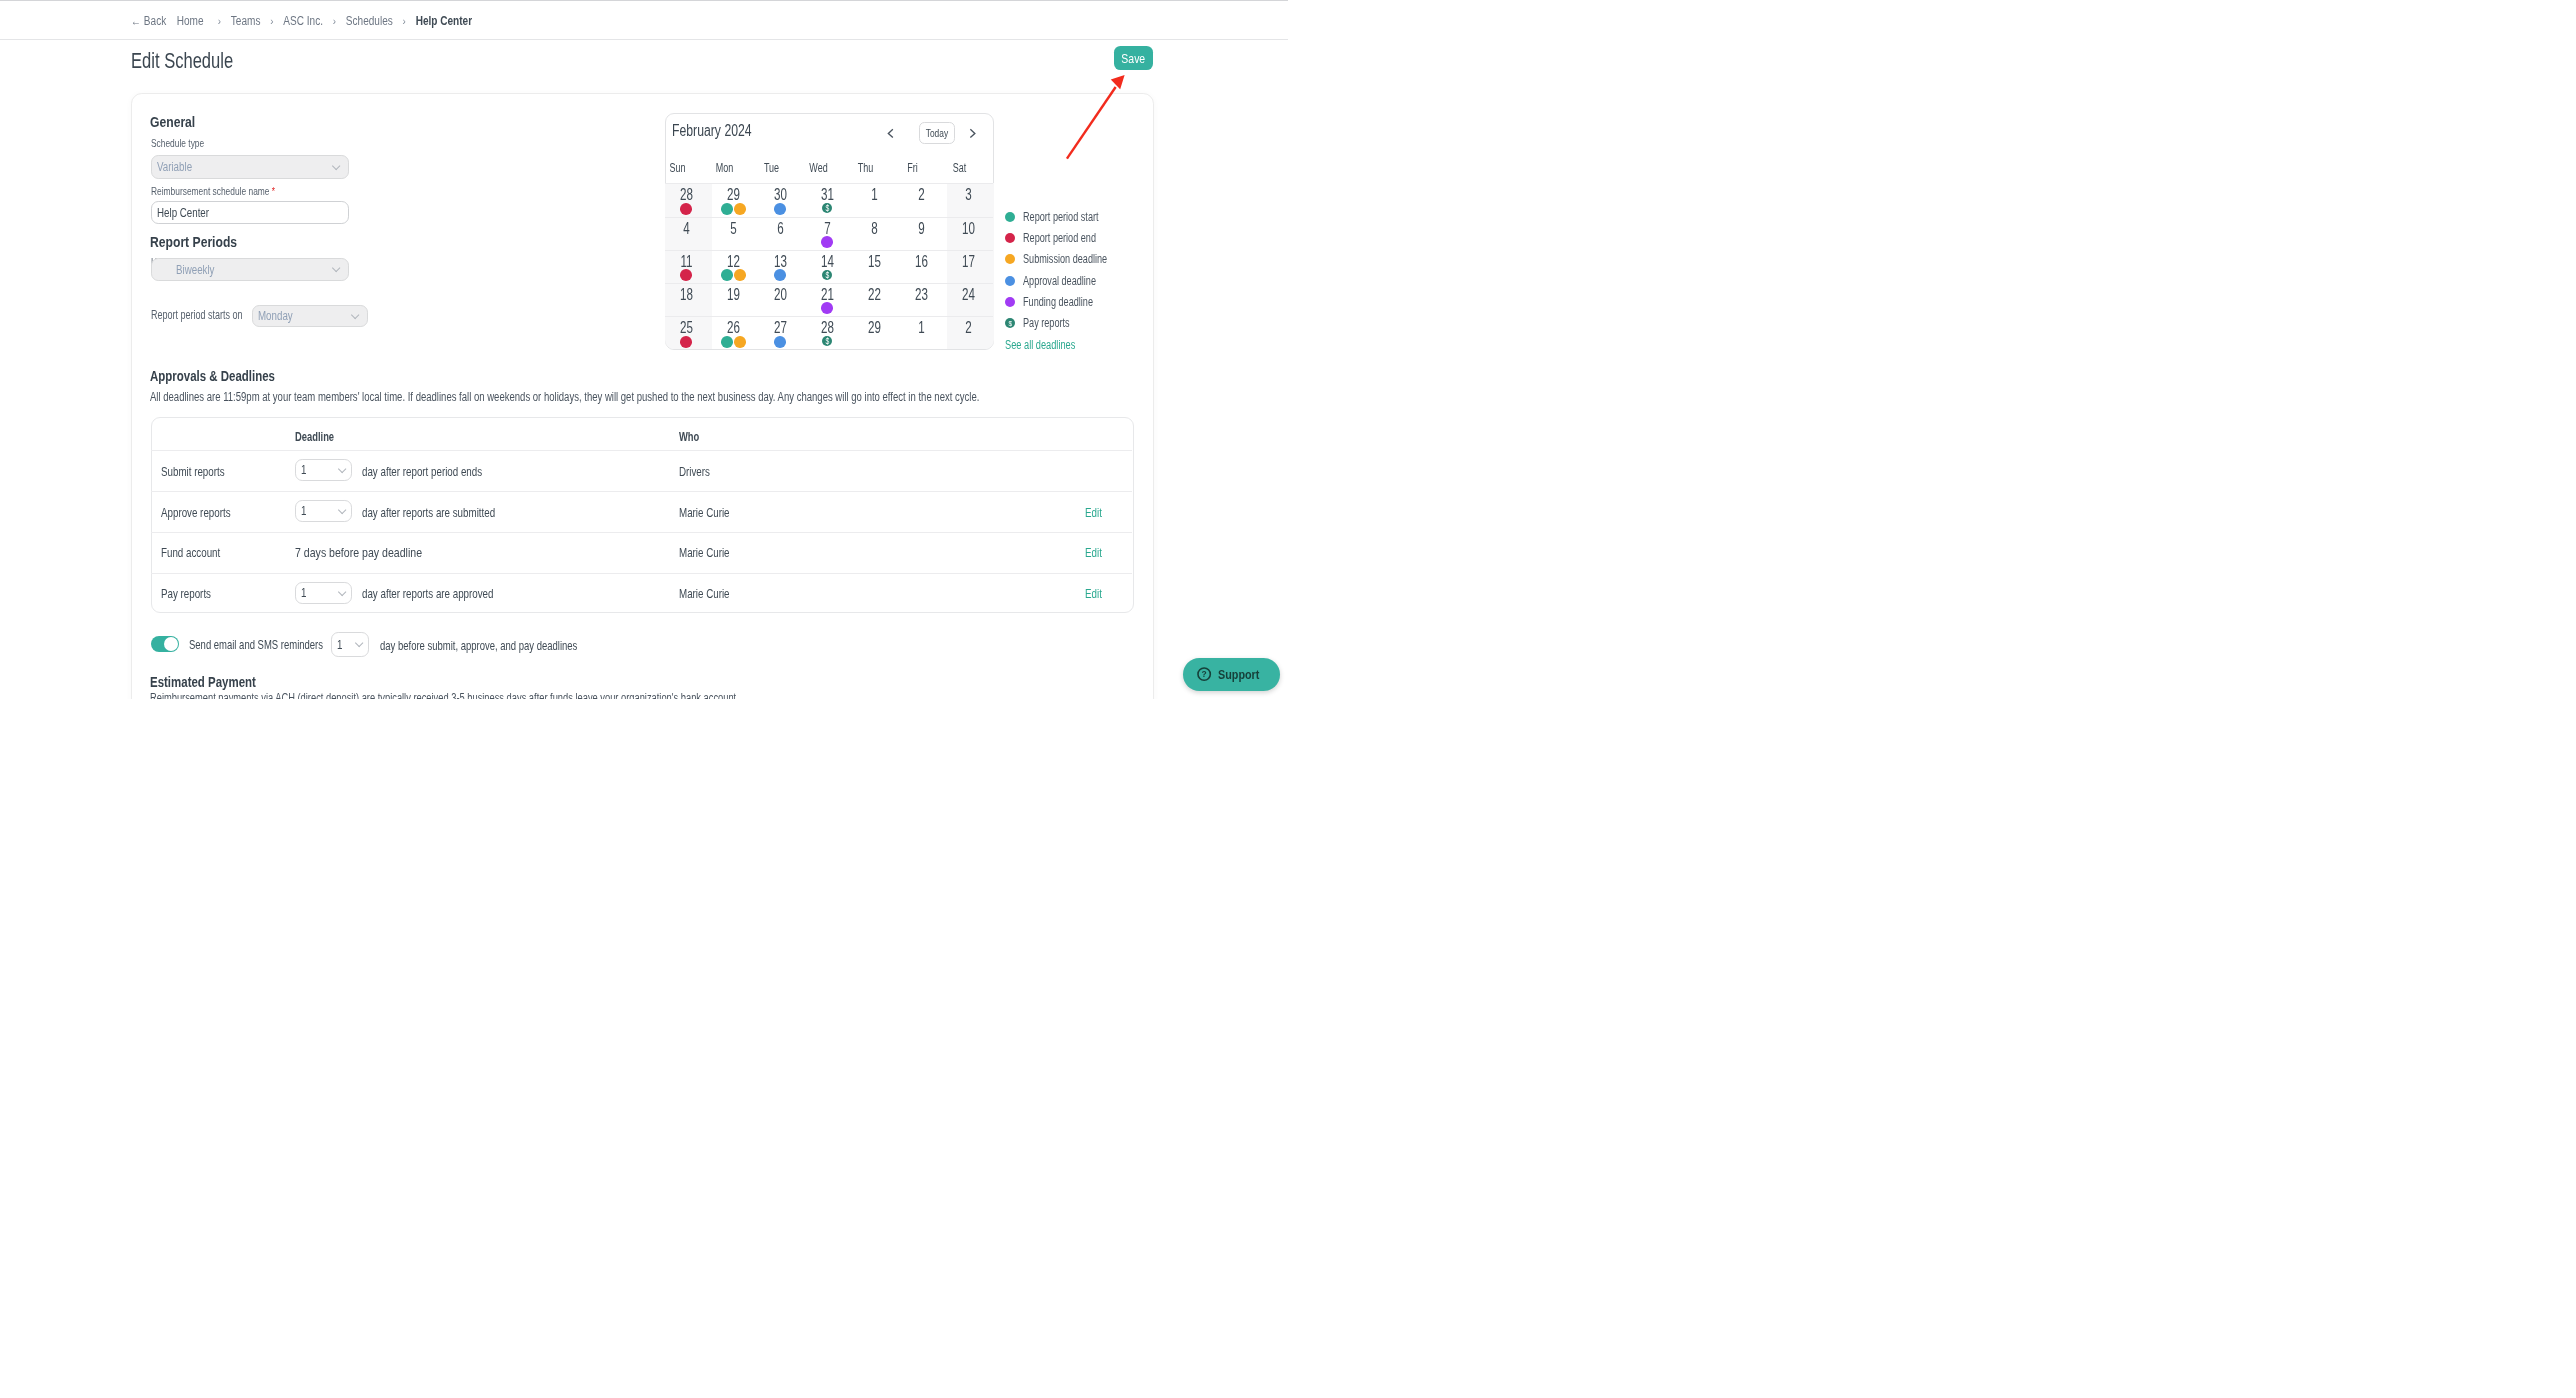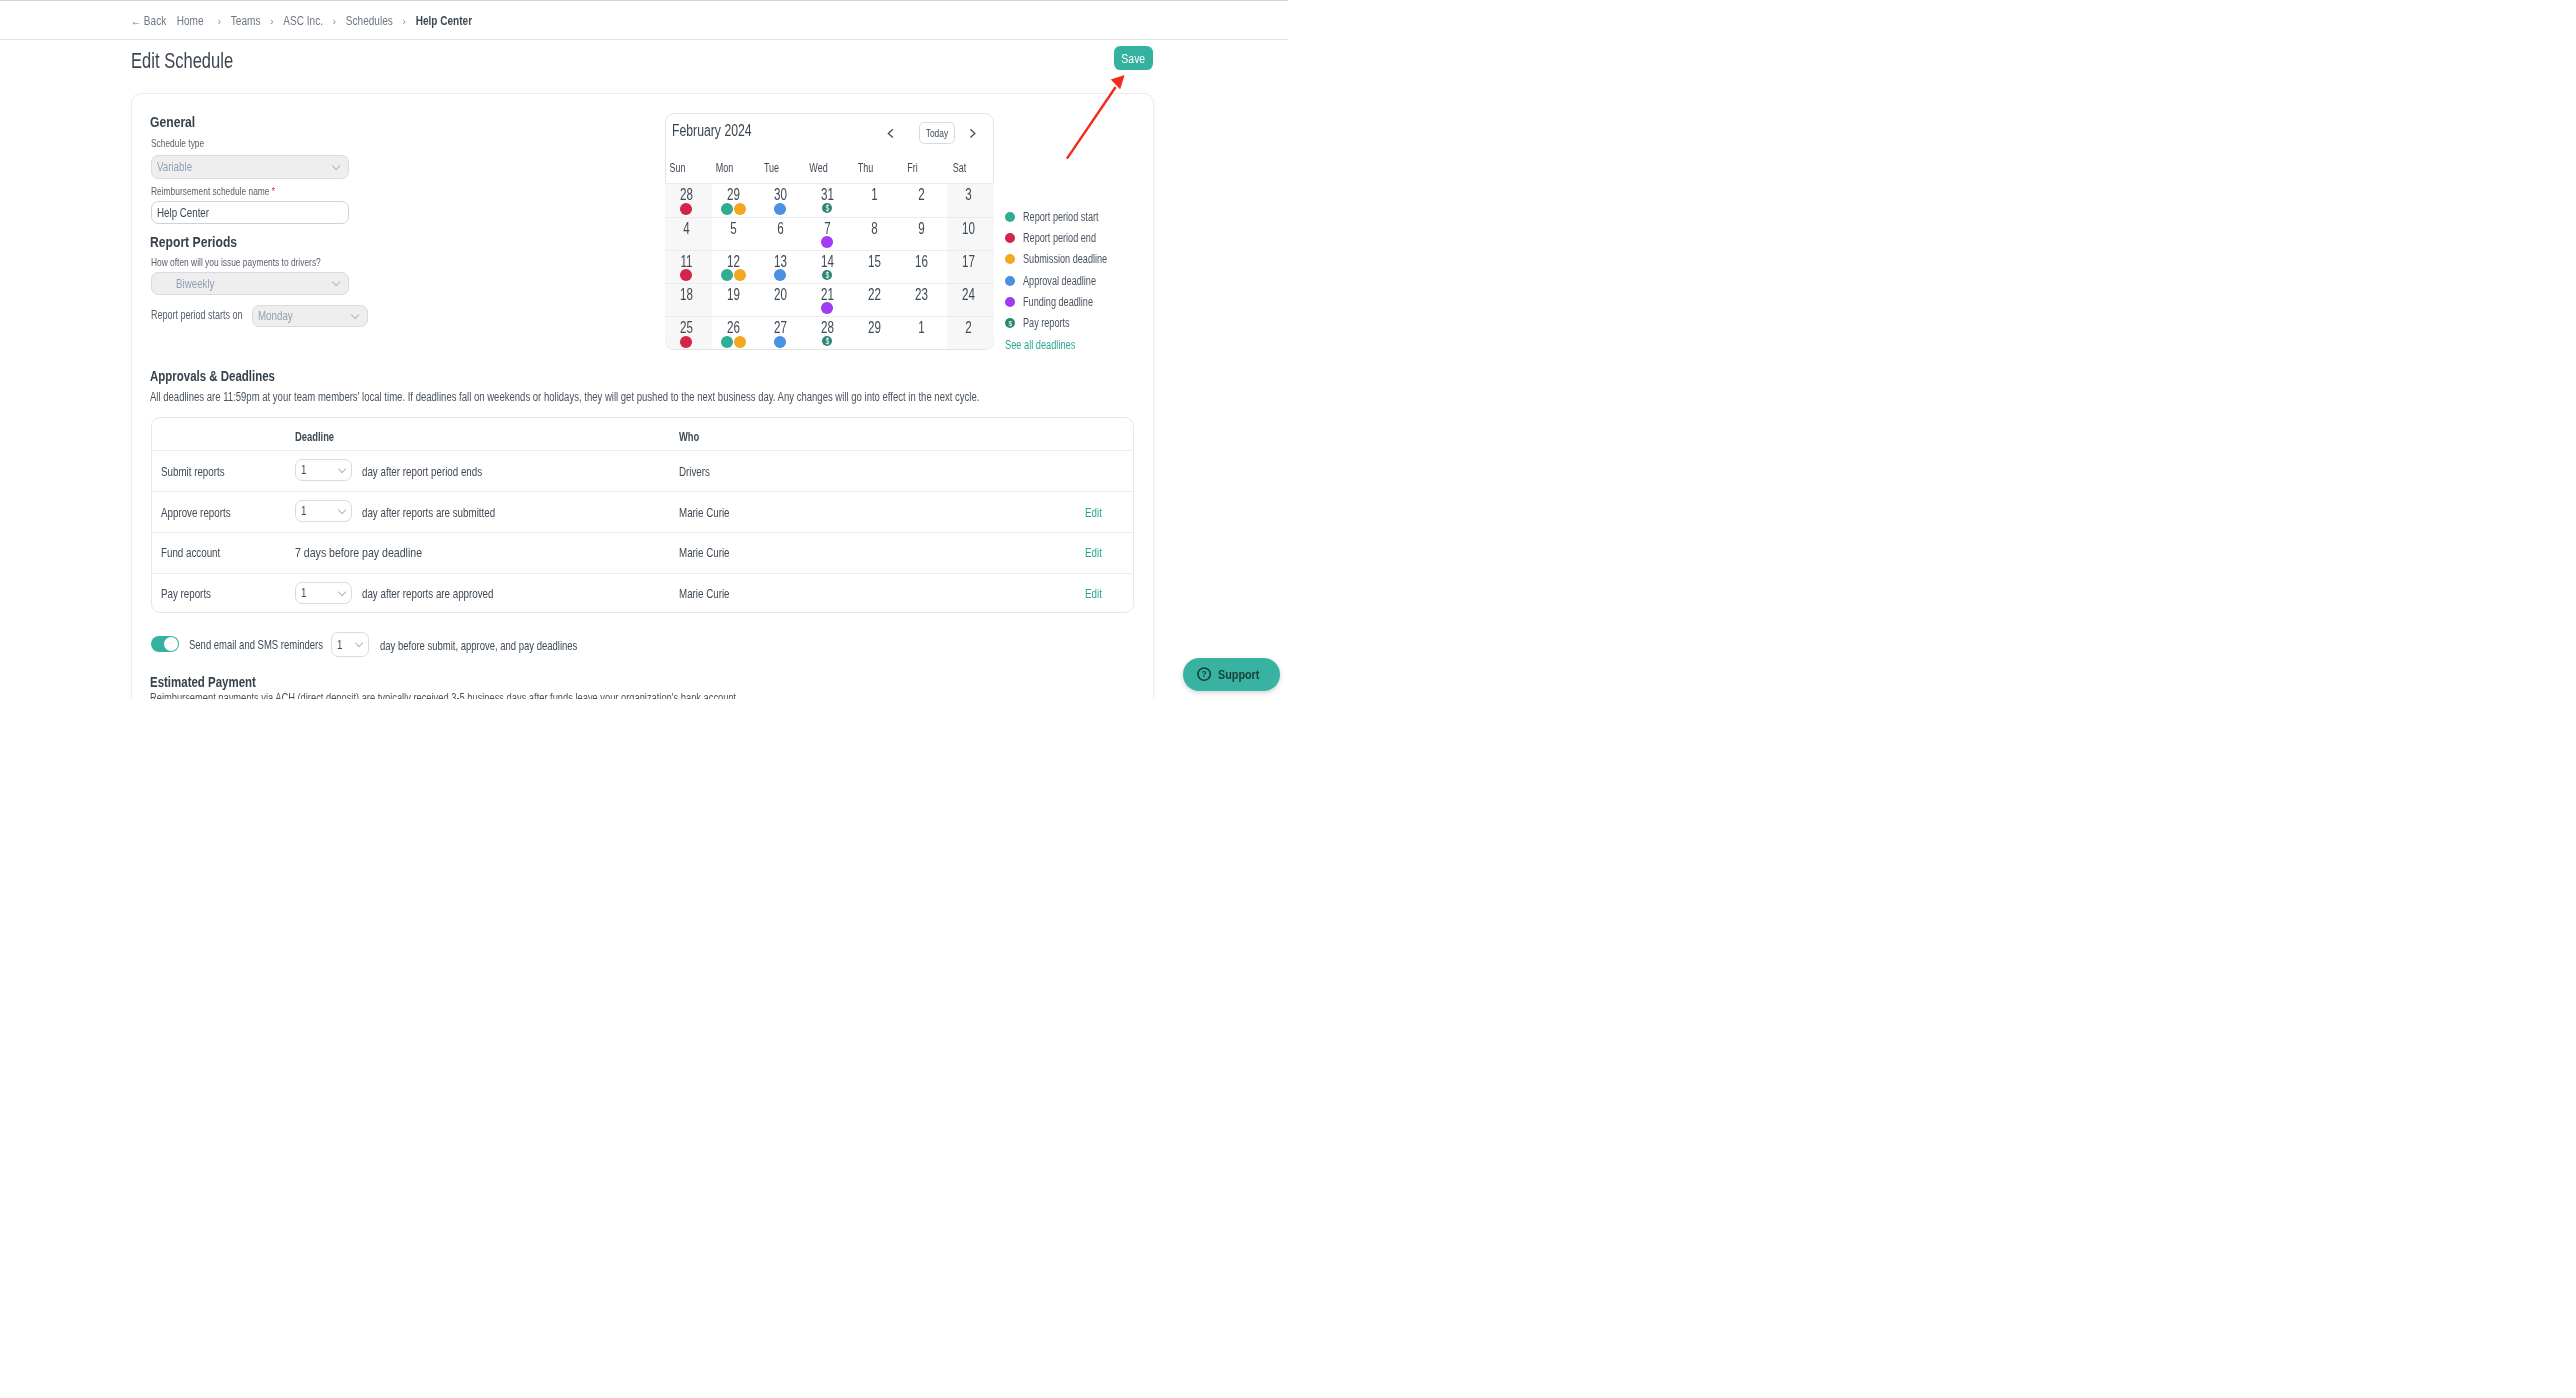--- a/index.html
+++ b/index.html
@@ -63,21 +63,21 @@
     <span class="sx">Variable</span>
     <span class="chev"></span>
   </div>
 <div class="lbl" style="left:151px; top:185px;">Reimbursement schedule name <span style="color:#e02a2a;">*</span></div>
 <div class="inputbox" style="left:151px; top:201px; width:198px; height:23px;">
     <span class="sx">Help Center</span>
   </div>
 
 <div class="h2" style="left:150px; top:233px;">Report Periods</div>
 <div class="lbl" style="left:151px; top:256px;">How often will you issue payments to drivers?</div>
-<div class="sel" style="left:151px; top:272px; width:198px; height:23px;padding-left:24px;">
+<div class="sel" style="left:151px; top:258px; width:198px; height:23px;padding-left:24px;">
     <span class="sx">Biweekly</span>
     <span class="chev"></span>
   </div>
 <div class="lbl" style="left:151px; top:308px; font-size:12px;">Report period starts on</div>
 <div class="sel" style="left:252px; top:305px; width:116px; height:22px;">
     <span class="sx">Monday</span>
     <span class="chev"></span>
   </div>
 
 <div class="abs" style="left:665px; top:113px; width:329px; height:237px; border:0.9px solid #e2e3e5; border-radius:9px; background:#fff;"></div>

